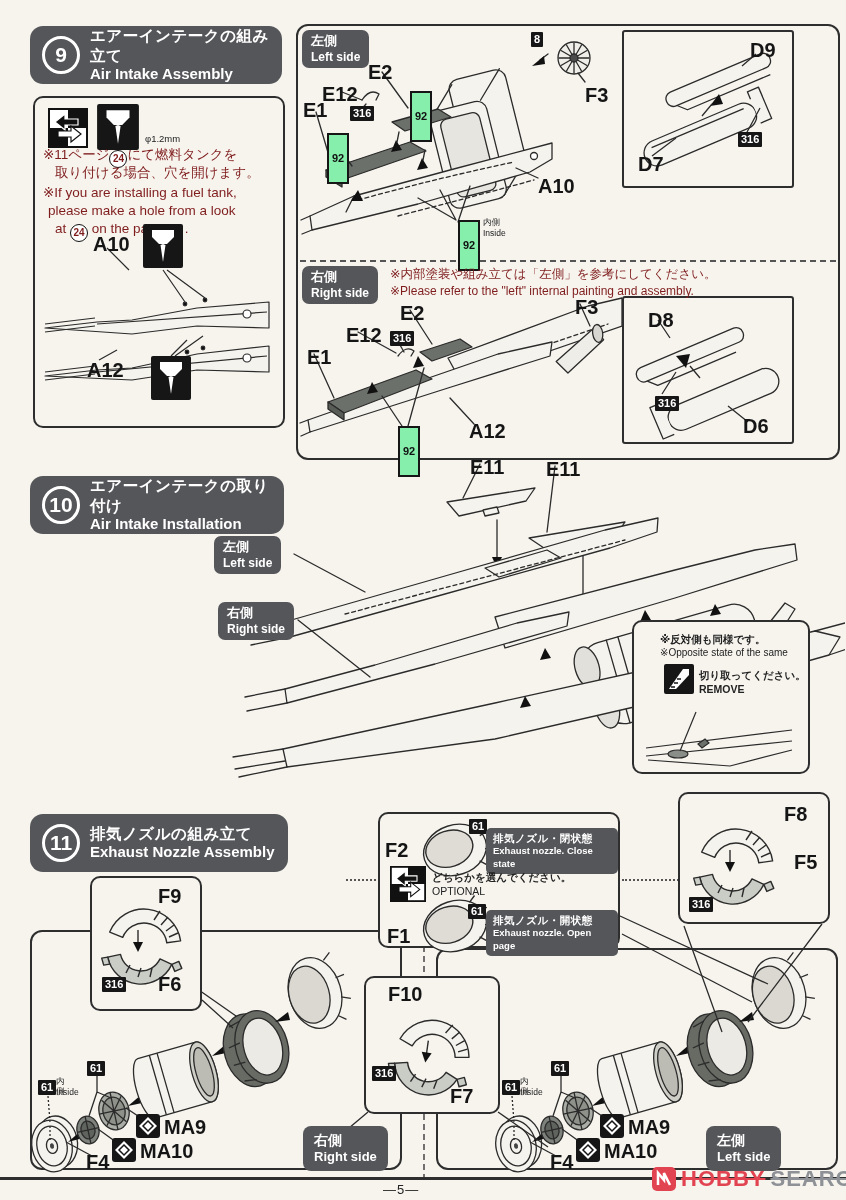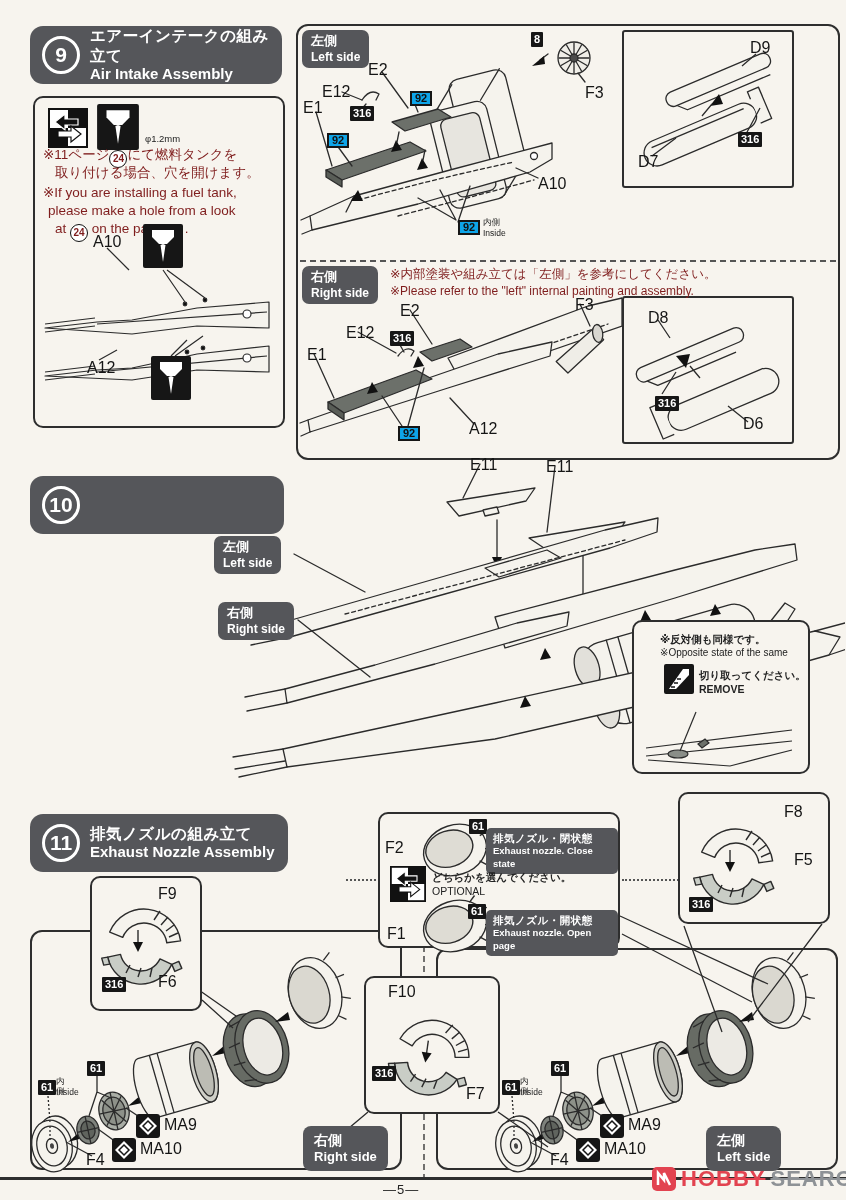--- a/index.html
+++ b/index.html
@@ -10,23 +10,23 @@
   .ill{position:absolute}
   .hdr{position:absolute;background:#55565a;color:#fff;border-radius:13px;display:flex;align-items:center;gap:10px;padding:6px 12px;height:58px}
   .hnum{width:38px;height:38px;border:3px solid #fff;border-radius:50%;display:flex;align-items:center;justify-content:center;font-size:21px;font-weight:700;flex:0 0 auto}
   .ht{line-height:1.25;font-weight:700}
   .ht .j{font-size:15.5px;letter-spacing:.5px}
   .ht .e{font-size:15px}
   .sideb{position:absolute;background:#55565a;color:#fff;border-radius:7px;padding:3px 9px;line-height:1.3;font-weight:700}
   .sideb .j{font-size:13px}.sideb .e{font-size:12px}
   .sideb.big{padding:5px 11px;border-radius:8px}
   .sideb.big .j{font-size:14px}.sideb.big .e{font-size:13px}
-  .plab{position:absolute;font-weight:400;font-size:16px;color:#151515;line-height:1}
+  .plab{position:absolute;font-weight:700;font-size:20px;color:#151515;line-height:1}
   .pb{position:absolute;background:#161616;color:#fff;font-weight:700;font-size:11px;line-height:1;padding:2px 3px;border-radius:1px}
-  .pw{position:absolute;background:#0ea5e9;color:#111;font-weight:700;font-size:11px;line-height:1;padding:0 3px;border:2px solid #161616}
+  .pw{position:absolute;background:#86efac;color:#111;font-weight:700;font-size:11px;line-height:1;padding:18px 3px;border:2px solid #161616}
   .tiny{position:absolute;font-size:8.5px;font-weight:400;line-height:1.15;color:#222}
   .nbox{position:absolute;border:2px solid #2e2e2e;border-radius:10px;background:#f7f4ee}
   .nbox.sq{border-radius:3px}
   .clearbx{position:absolute;border:2px solid #2e2e2e;border-radius:12px}
   .stateb{position:absolute;background:#55565a;color:#fff;border-radius:5px;padding:3px 7px;line-height:1.35;font-weight:700}
   .stateb .j{font-size:10.5px;letter-spacing:.5px}
   .stateb .e{font-size:9.5px}
   .ntext{position:absolute;font-size:13.5px;line-height:1.4;color:#7f1d1d}
   .ntext.jp{font-size:13.5px}
   .circ{display:inline-flex;align-items:center;justify-content:center;width:18px;height:18px;border:1.5px solid #111;border-radius:50%;font-size:10px;font-weight:700;background:#fff;vertical-align:-3px}
@@ -354,20 +354,24 @@
       <polygon points="350,196 345,208 356,206" fill="#111" stroke="none"></polygon>
       <polygon points="450,158 445,170 456,168" fill="#111" stroke="none"></polygon>
       <polygon points="330,244 325,256 336,254" fill="#111" stroke="none"></polygon>
       <polygon points="520,152 515,164 526,162" fill="#111" stroke="none"></polygon>
       <path d="M99,102 L170,140 M103,168 L175,225"></path>
     </g>
   </svg>
 
   <div class="hdr" style="left:30px;top:476px;width:254px">
     <div class="hnum">10</div>
+    <div class="ht">
+      <div class="j">エアーインテークの取り付け</div>
+      <div class="e">Air Intake Installation</div>
+    </div>
   </div>
   <span class="plab" style="left:470px;top:457px">E11</span>
   <span class="plab" style="left:546px;top:459px">E11</span>
   <div class="sideb" style="left:214px;top:536px">
     <div class="j">左側</div>
     <div class="e">Left side</div>
   </div>
   <div class="sideb" style="left:218px;top:602px">
     <div class="j">右側</div>
     <div class="e">Right side</div>
@@ -464,21 +468,21 @@
     <span class="plab" style="left:104px;top:10px">F8</span>
     <span class="plab" style="left:114px;top:58px">F5</span>
     <span class="pb" style="left:9px;top:103px">316</span>
   </div>
 
   <div class="nbox" style="left:364px;top:976px;width:136px;height:138px">
     <svg class="abs" style="left:8px;top:16px" width="124" height="118" viewBox="0 0 124 118">
       <use href="#clam" transform="translate(8,4) rotate(8 55 60)"></use>
     </svg>
     <span class="plab" style="left:22px;top:6px">F10</span>
-    <span class="plab" style="left:100px;top:108px">F7</span>
+    <span class="plab" style="left:84px;top:108px">F7</span>
     <span class="pb" style="left:6px;top:88px">316</span>
   </div>
 
   <div class="abs" style="left:0;top:0">
     <span class="pb" style="left:87px;top:1061px">61</span>
     <span class="pb" style="left:38px;top:1080px">61</span>
     <span class="tiny" style="left:56px;top:1077px">内側</span>
     <span class="tiny" style="left:56px;top:1088px;font-weight:400">Inside</span>
     <span class="plab" style="left:86px;top:1152px">F4</span>
     <svg class="abs" style="left:112px;top:1138px" width="24" height="24" viewBox="0 0 24 24">

